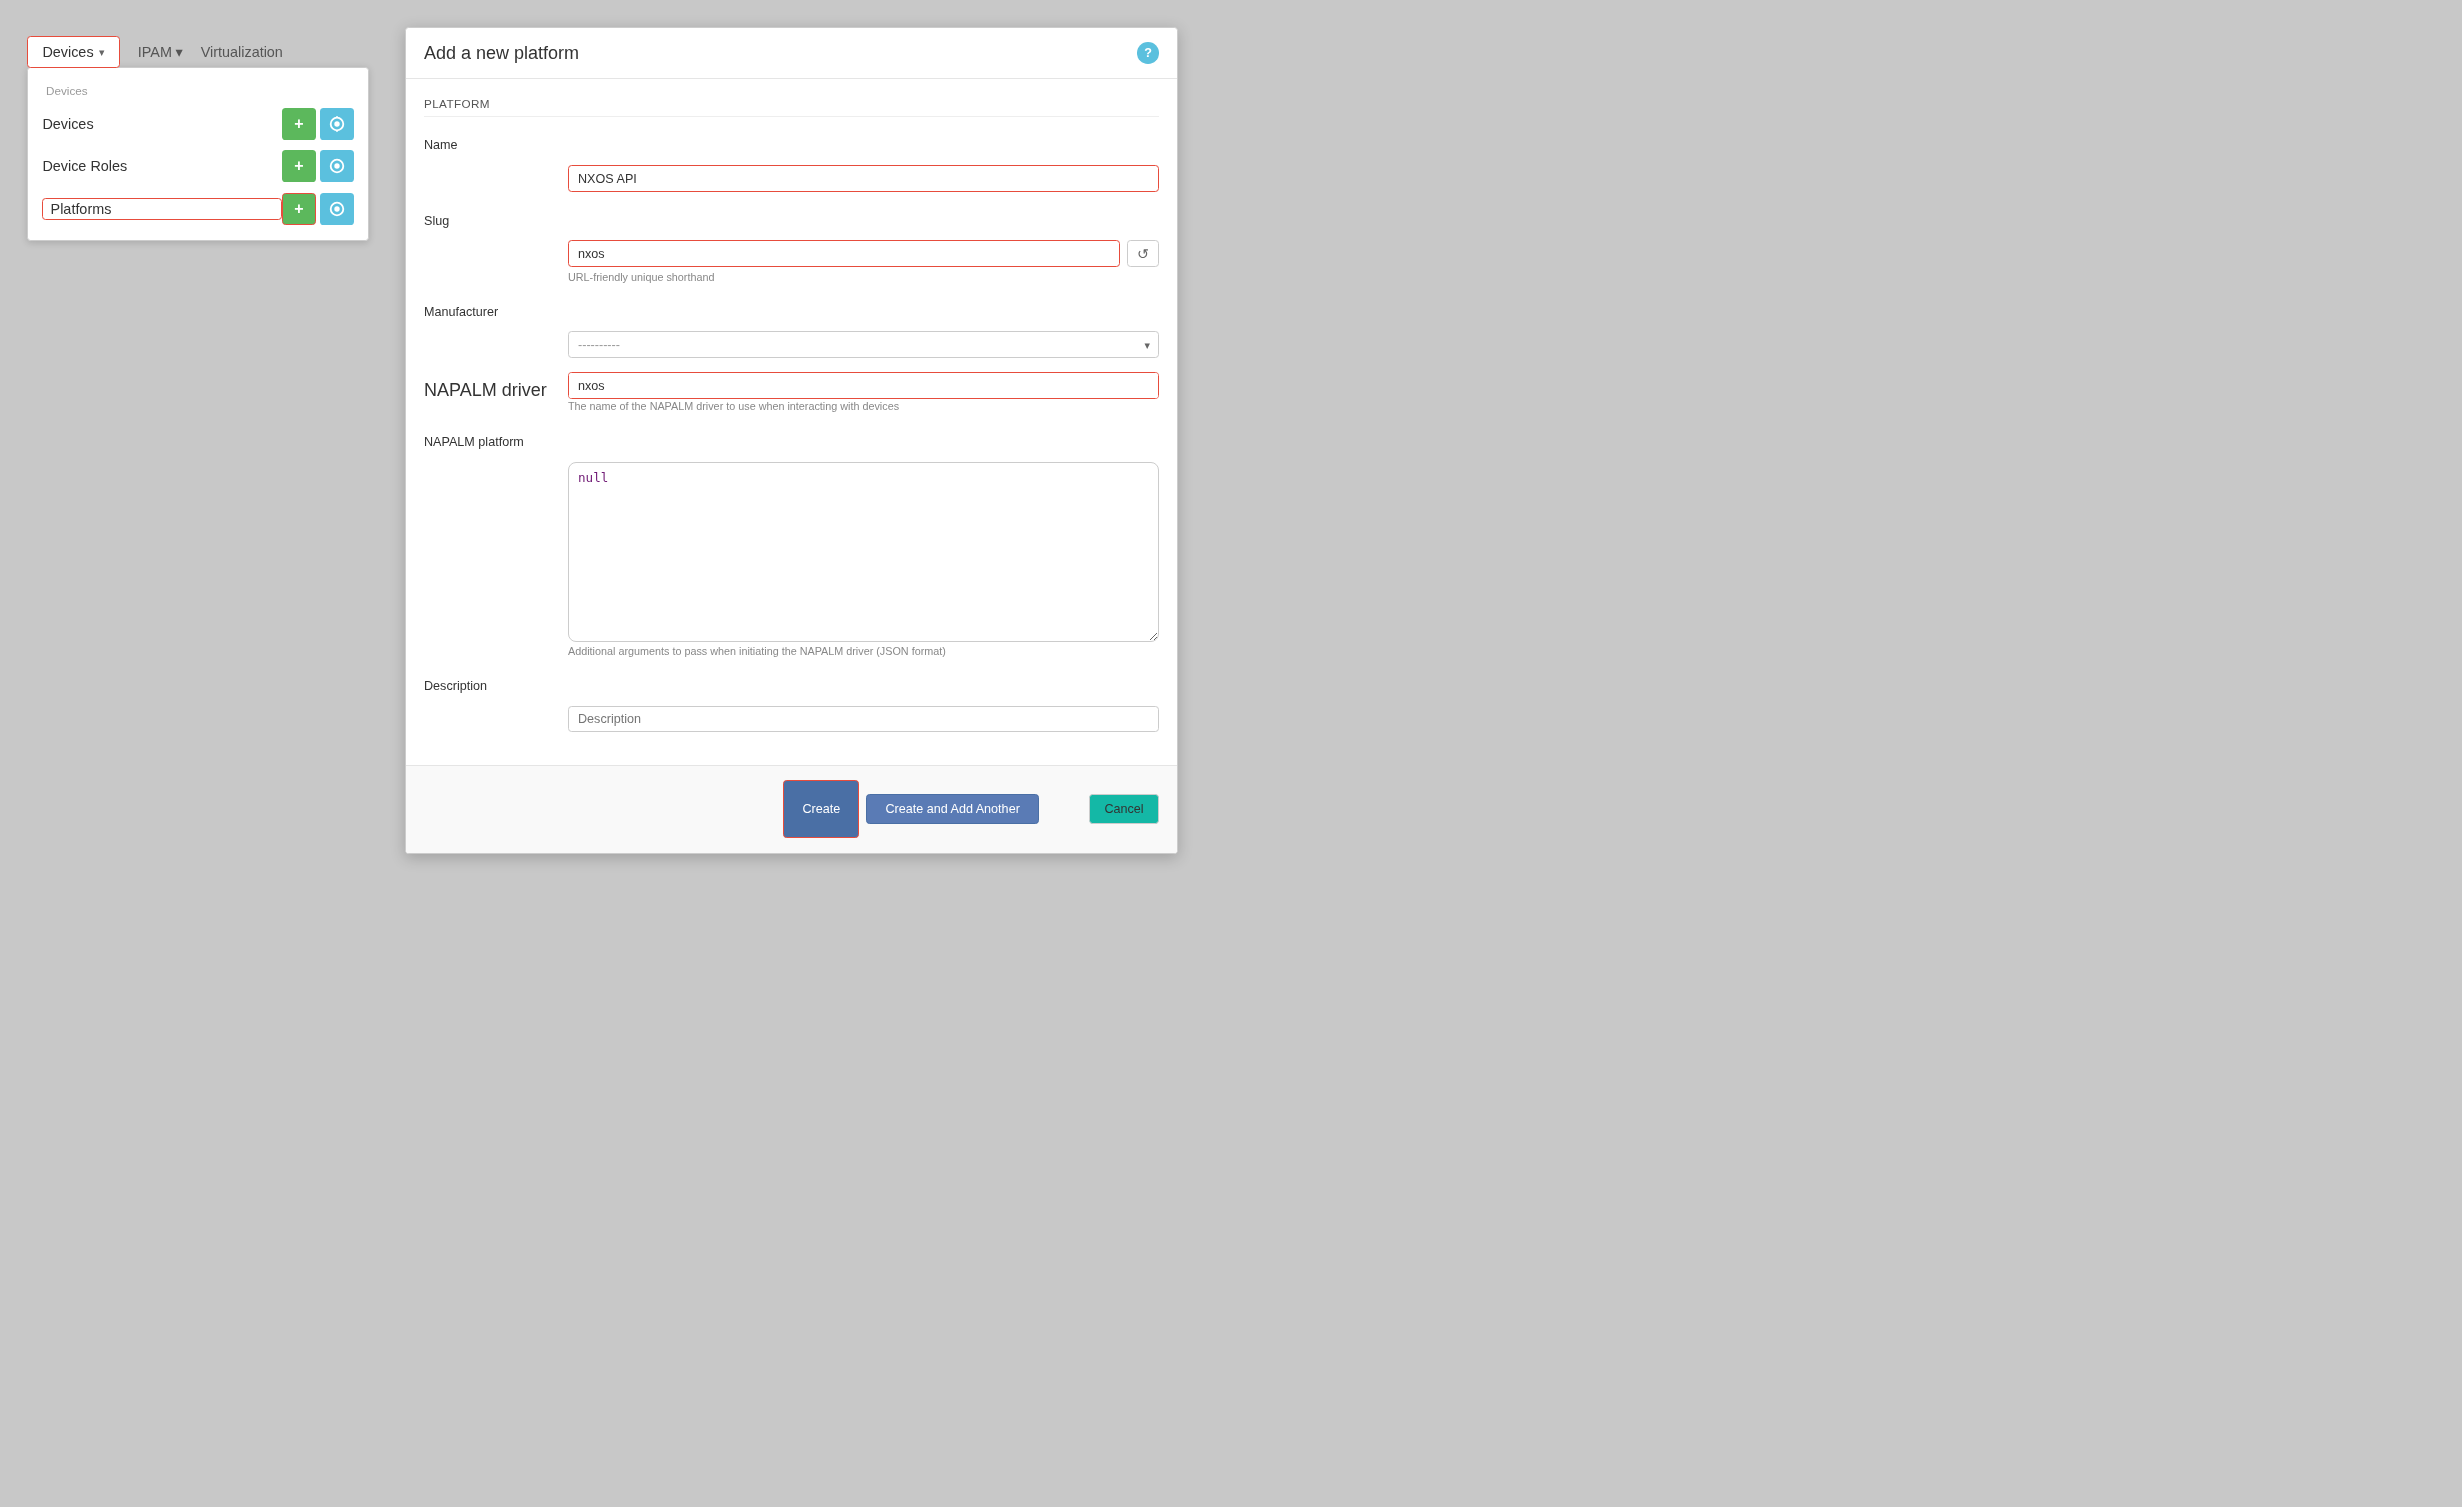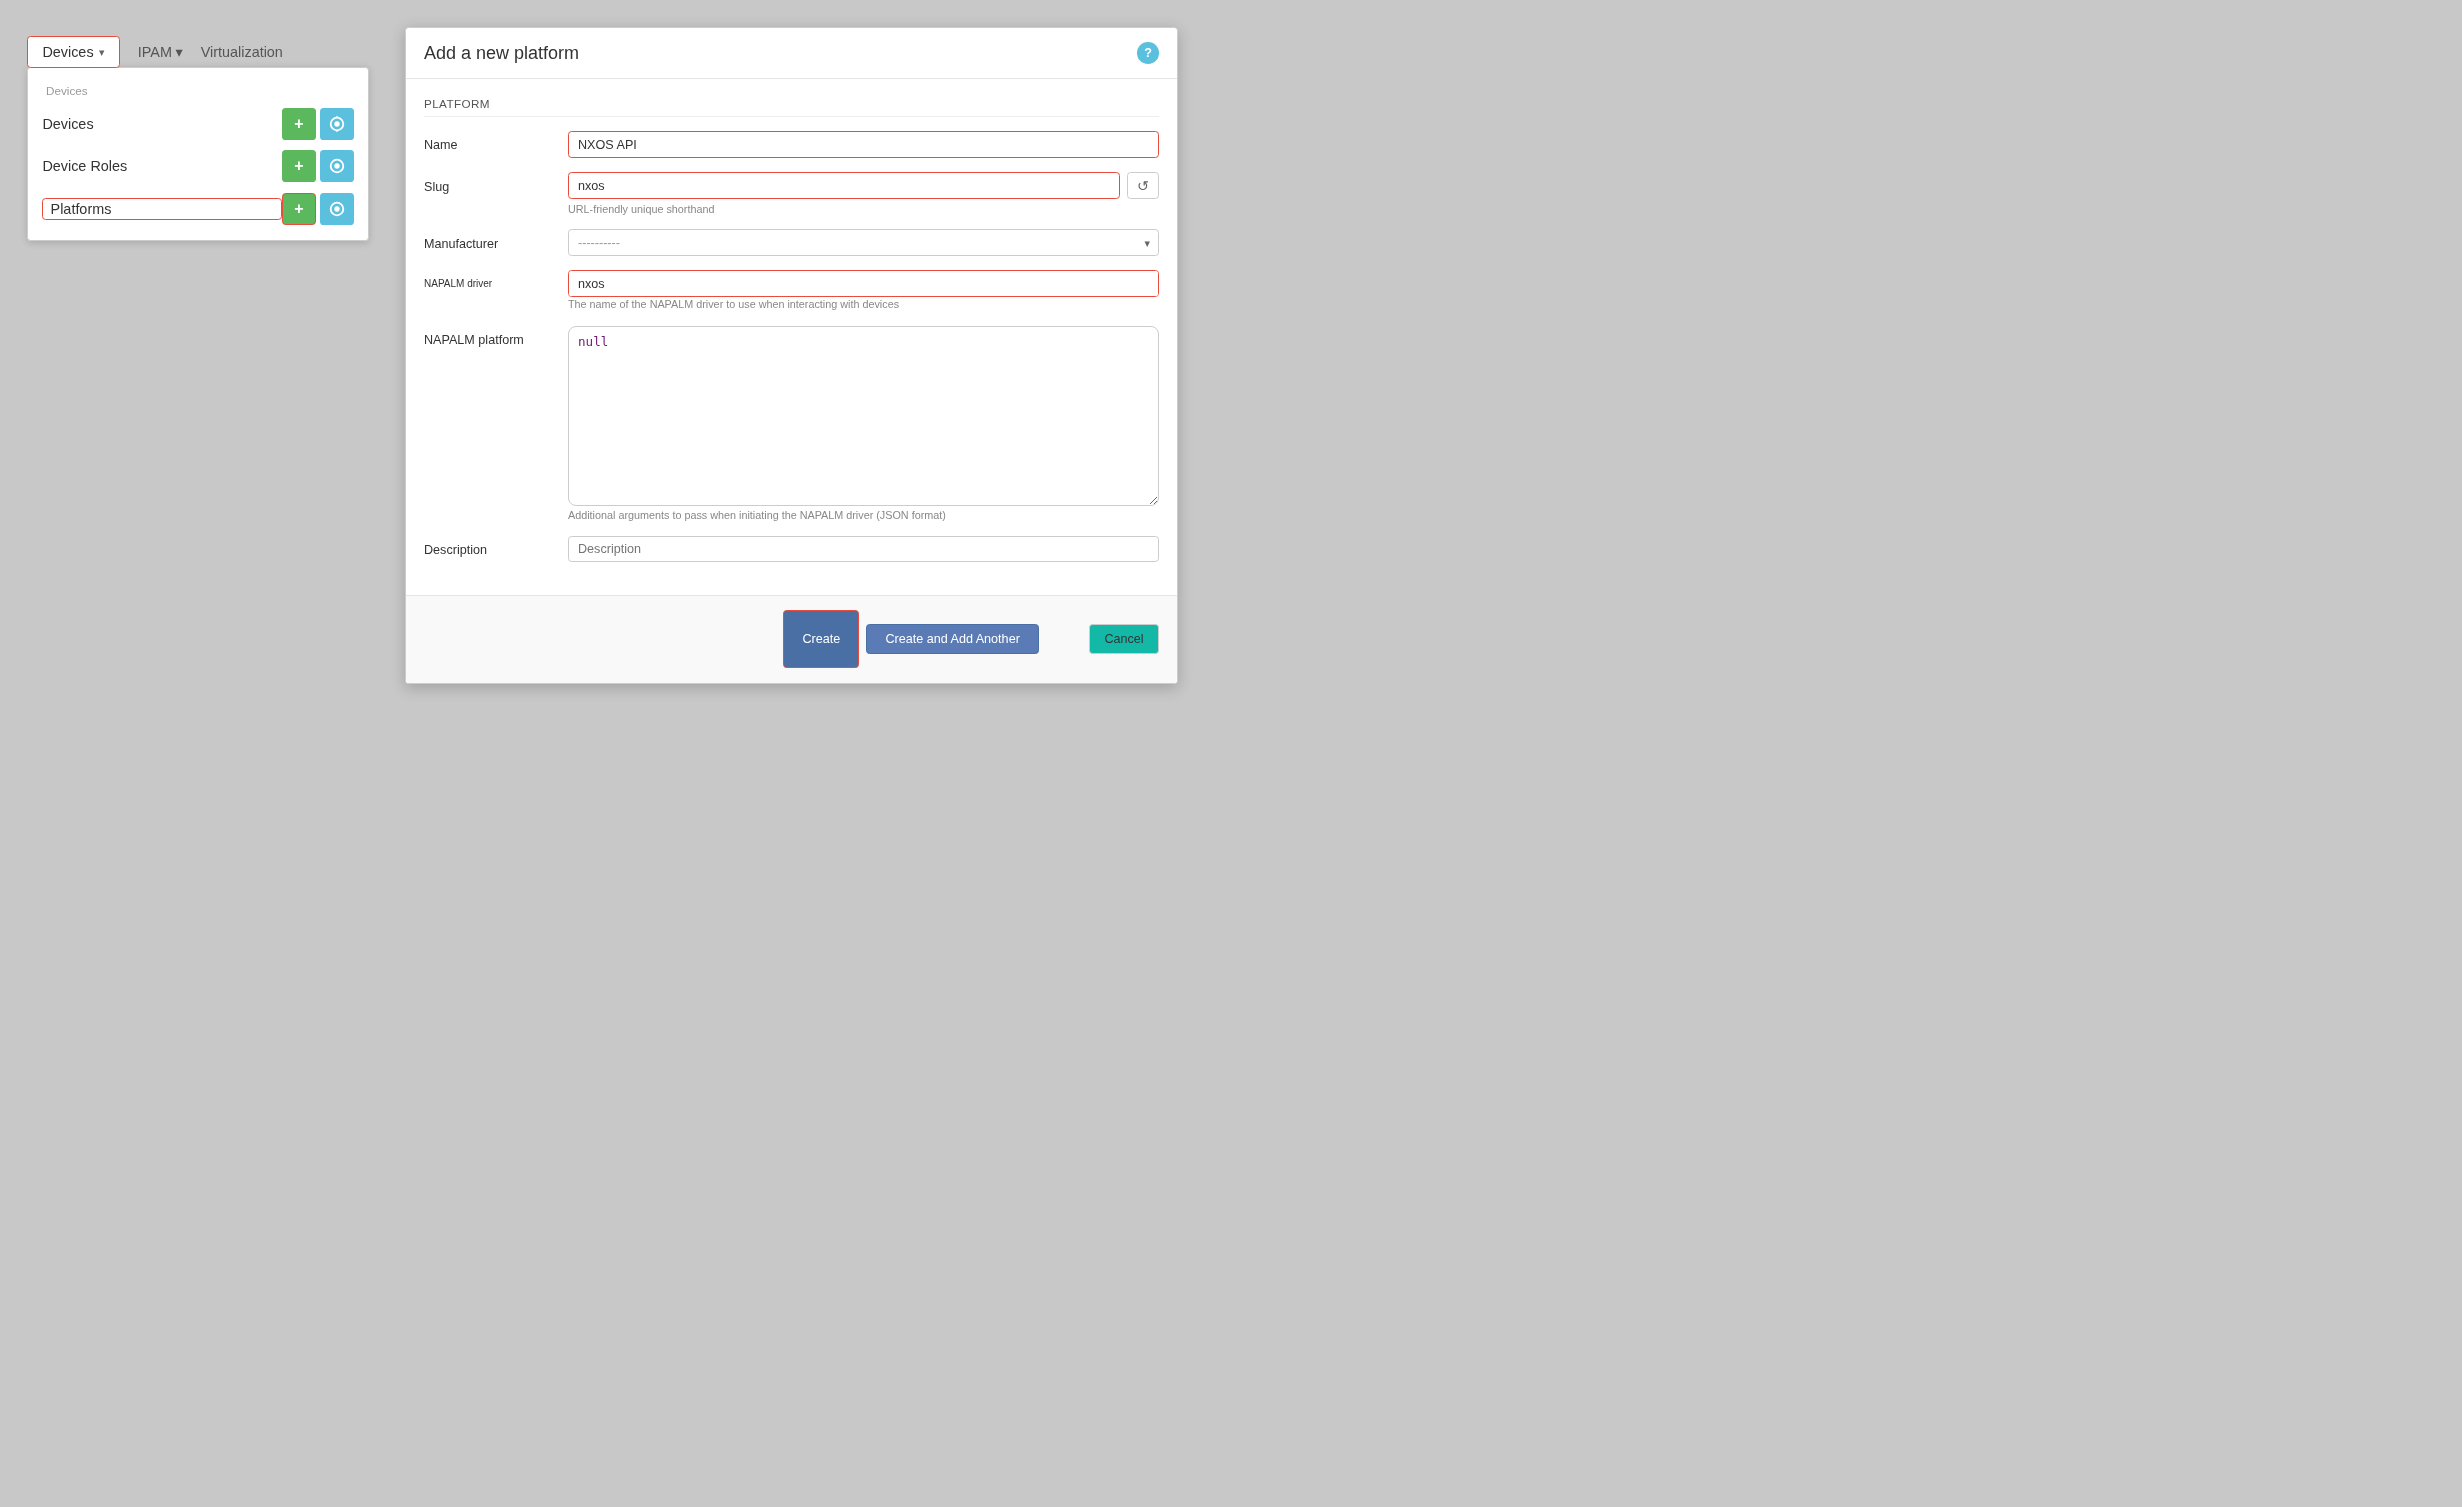--- a/index.html
+++ b/index.html
@@ -200,20 +200,21 @@
       padding-top: 7.2px;
       font-size: 12.6px;
       color: #333;
       font-weight: 500;
     }
 
     .form-control-wrap {
       flex: 1;
       display: flex;
       flex-direction: column;
+      margin-top: 34px;
     }
 
     .form-input {
       width: 100%;
       padding: 5.4px 9px;
       font-size: 12.6px;
       border: 0.9px solid #ccc;
       border-radius: 3.6px;
       outline: none;
       color: #333;
@@ -342,21 +343,21 @@
     .napalm-form-group {
       display: flex;
       align-items: flex-start;
       margin-bottom: 14.4px;
     }
 
     .napalm-label-col {
       width: 144px;
       min-width: 144px;
       padding-top: 7.2px;
-      font-size: 10px;
+      font-size: 18px;
       color: #333;
       font-weight: 500;
     }
 
     .napalm-input-wrap {
       flex: 1;
     }
 
     .napalm-highlighted-box {
       display: flex;

